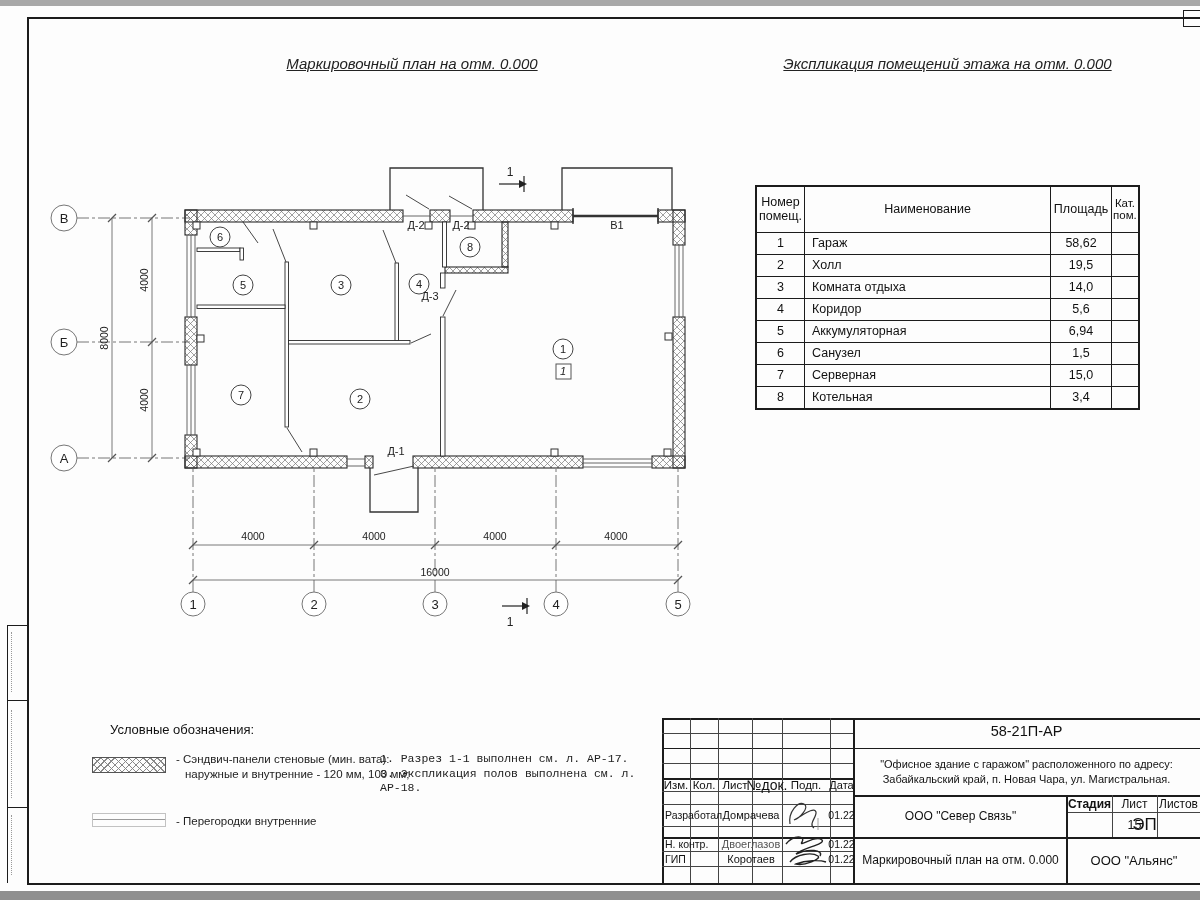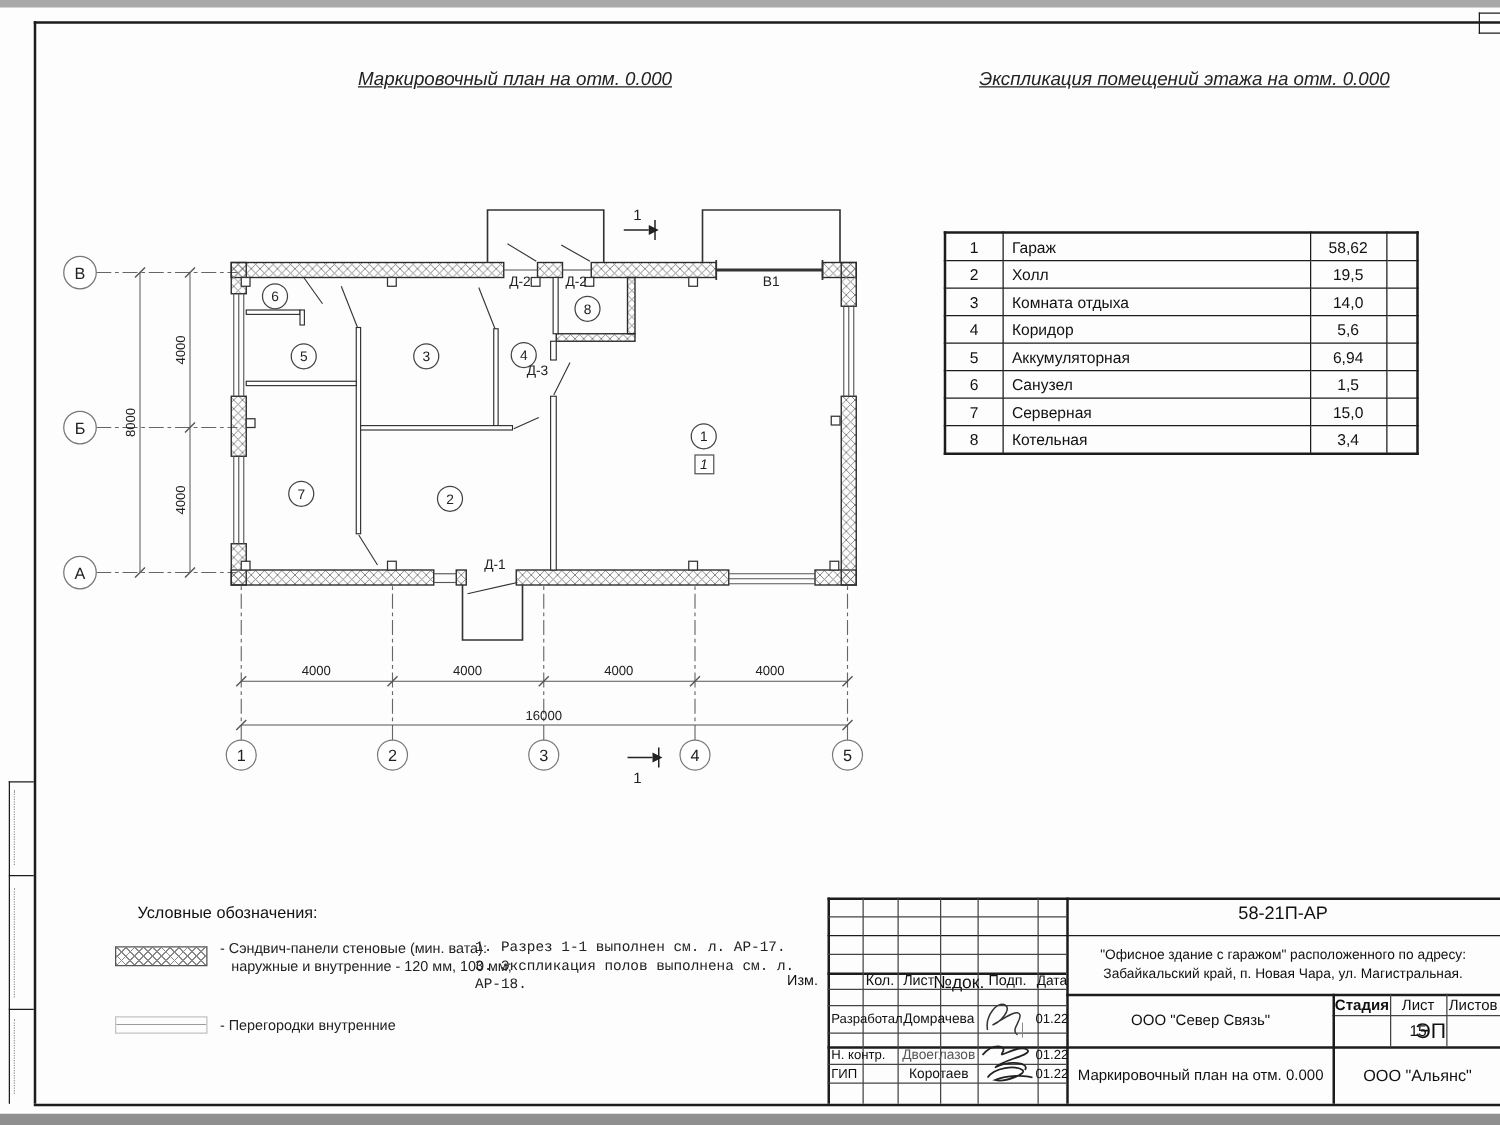--- a/index.html
+++ b/index.html
@@ -251,20 +251,26 @@
 </svg>
 
 <table class="expl">
   <colgroup>
       <col style="width:46px">
       <col style="width:246px">
       <col style="width:61px">
       <col style="width:25px">
     </colgroup>
   <tbody>
+      <tr style="height:46px;">
+    <th class="hdr" style="padding:0 2px;white-space:normal;">Номер помещ.</th>
+    <th class="hdr">Наименование</th>
+    <th class="hdr" style="padding:0 2px;">Площадь</th>
+    <th class="hdr" style="padding:0 1px;white-space:normal;font-size:11.5px;">Кат. пом.</th>
+  </tr>
   <tr>
         <td class="num">1</td>
         <td class="nm">Гараж</td>
         <td class="num">58,62</td>
         <td></td>
       </tr>
   <tr>
         <td class="num">2</td>
         <td class="nm">Холл</td>
         <td class="num">19,5</td>
@@ -345,21 +351,21 @@
 <div class="ln" style="left:853px;top:718px;width:1.5px;height:165px;"></div>
 <div class="ln" style="left:1066px;top:795px;width:1.5px;height:88px;"></div>
 <div class="lnt" style="left:1112px;top:795px;width:1px;height:42px;"></div>
 <div class="lnt" style="left:1157px;top:795px;width:1px;height:42px;"></div>
 
 <div class="cell" style="left:853px;top:716px;width:347px;height:30px;font-size:14.5px;">58-21П-АР</div>
 <div class="cell" style="left:853px;top:748px;width:347px;height:47px;font-size:11px;flex-direction:column;line-height:1.3;">
   <div>"Офисное здание с гаражом" расположенного по адресу:</div>
   <div>Забайкальский край, п. Новая Чара, ул. Магистральная.</div>
 </div>
-<div class="cell" style="left:628px;top:778px;width:28px;height:13px;font-size:11.5px;">Изм.</div>
+<div class="cell" style="left:662px;top:778px;width:28px;height:13px;font-size:11.5px;">Изм.</div>
 <div class="cell" style="left:690px;top:778px;width:28px;height:13px;font-size:11.5px;">Кол.</div>
 <div class="cell" style="left:718px;top:778px;width:34px;height:13px;font-size:11.5px;">Лист</div>
 <div class="cell" style="left:752px;top:778px;width:30px;height:13px;font-size:14px;">№док.</div>
 <div class="cell" style="left:782px;top:778px;width:48px;height:13px;font-size:11.5px;">Подп.</div>
 <div class="cell" style="left:830px;top:778px;width:23px;height:13px;font-size:11px;text-align:right;">Дата</div>
 
 <div class="cell lt" style="left:665px;top:804px;width:55px;height:22px;font-size:10.5px;">Разработал</div>
 <div class="cell" style="left:722px;top:804px;width:58px;height:22px;font-size:11px;">Домрачева</div>
 <div class="cell" style="left:830px;top:806px;width:23px;height:18px;font-size:10.5px;">01.22</div>
 <div class="cell lt" style="left:665px;top:837px;width:55px;height:14px;font-size:10.5px;">Н. контр.</div>

